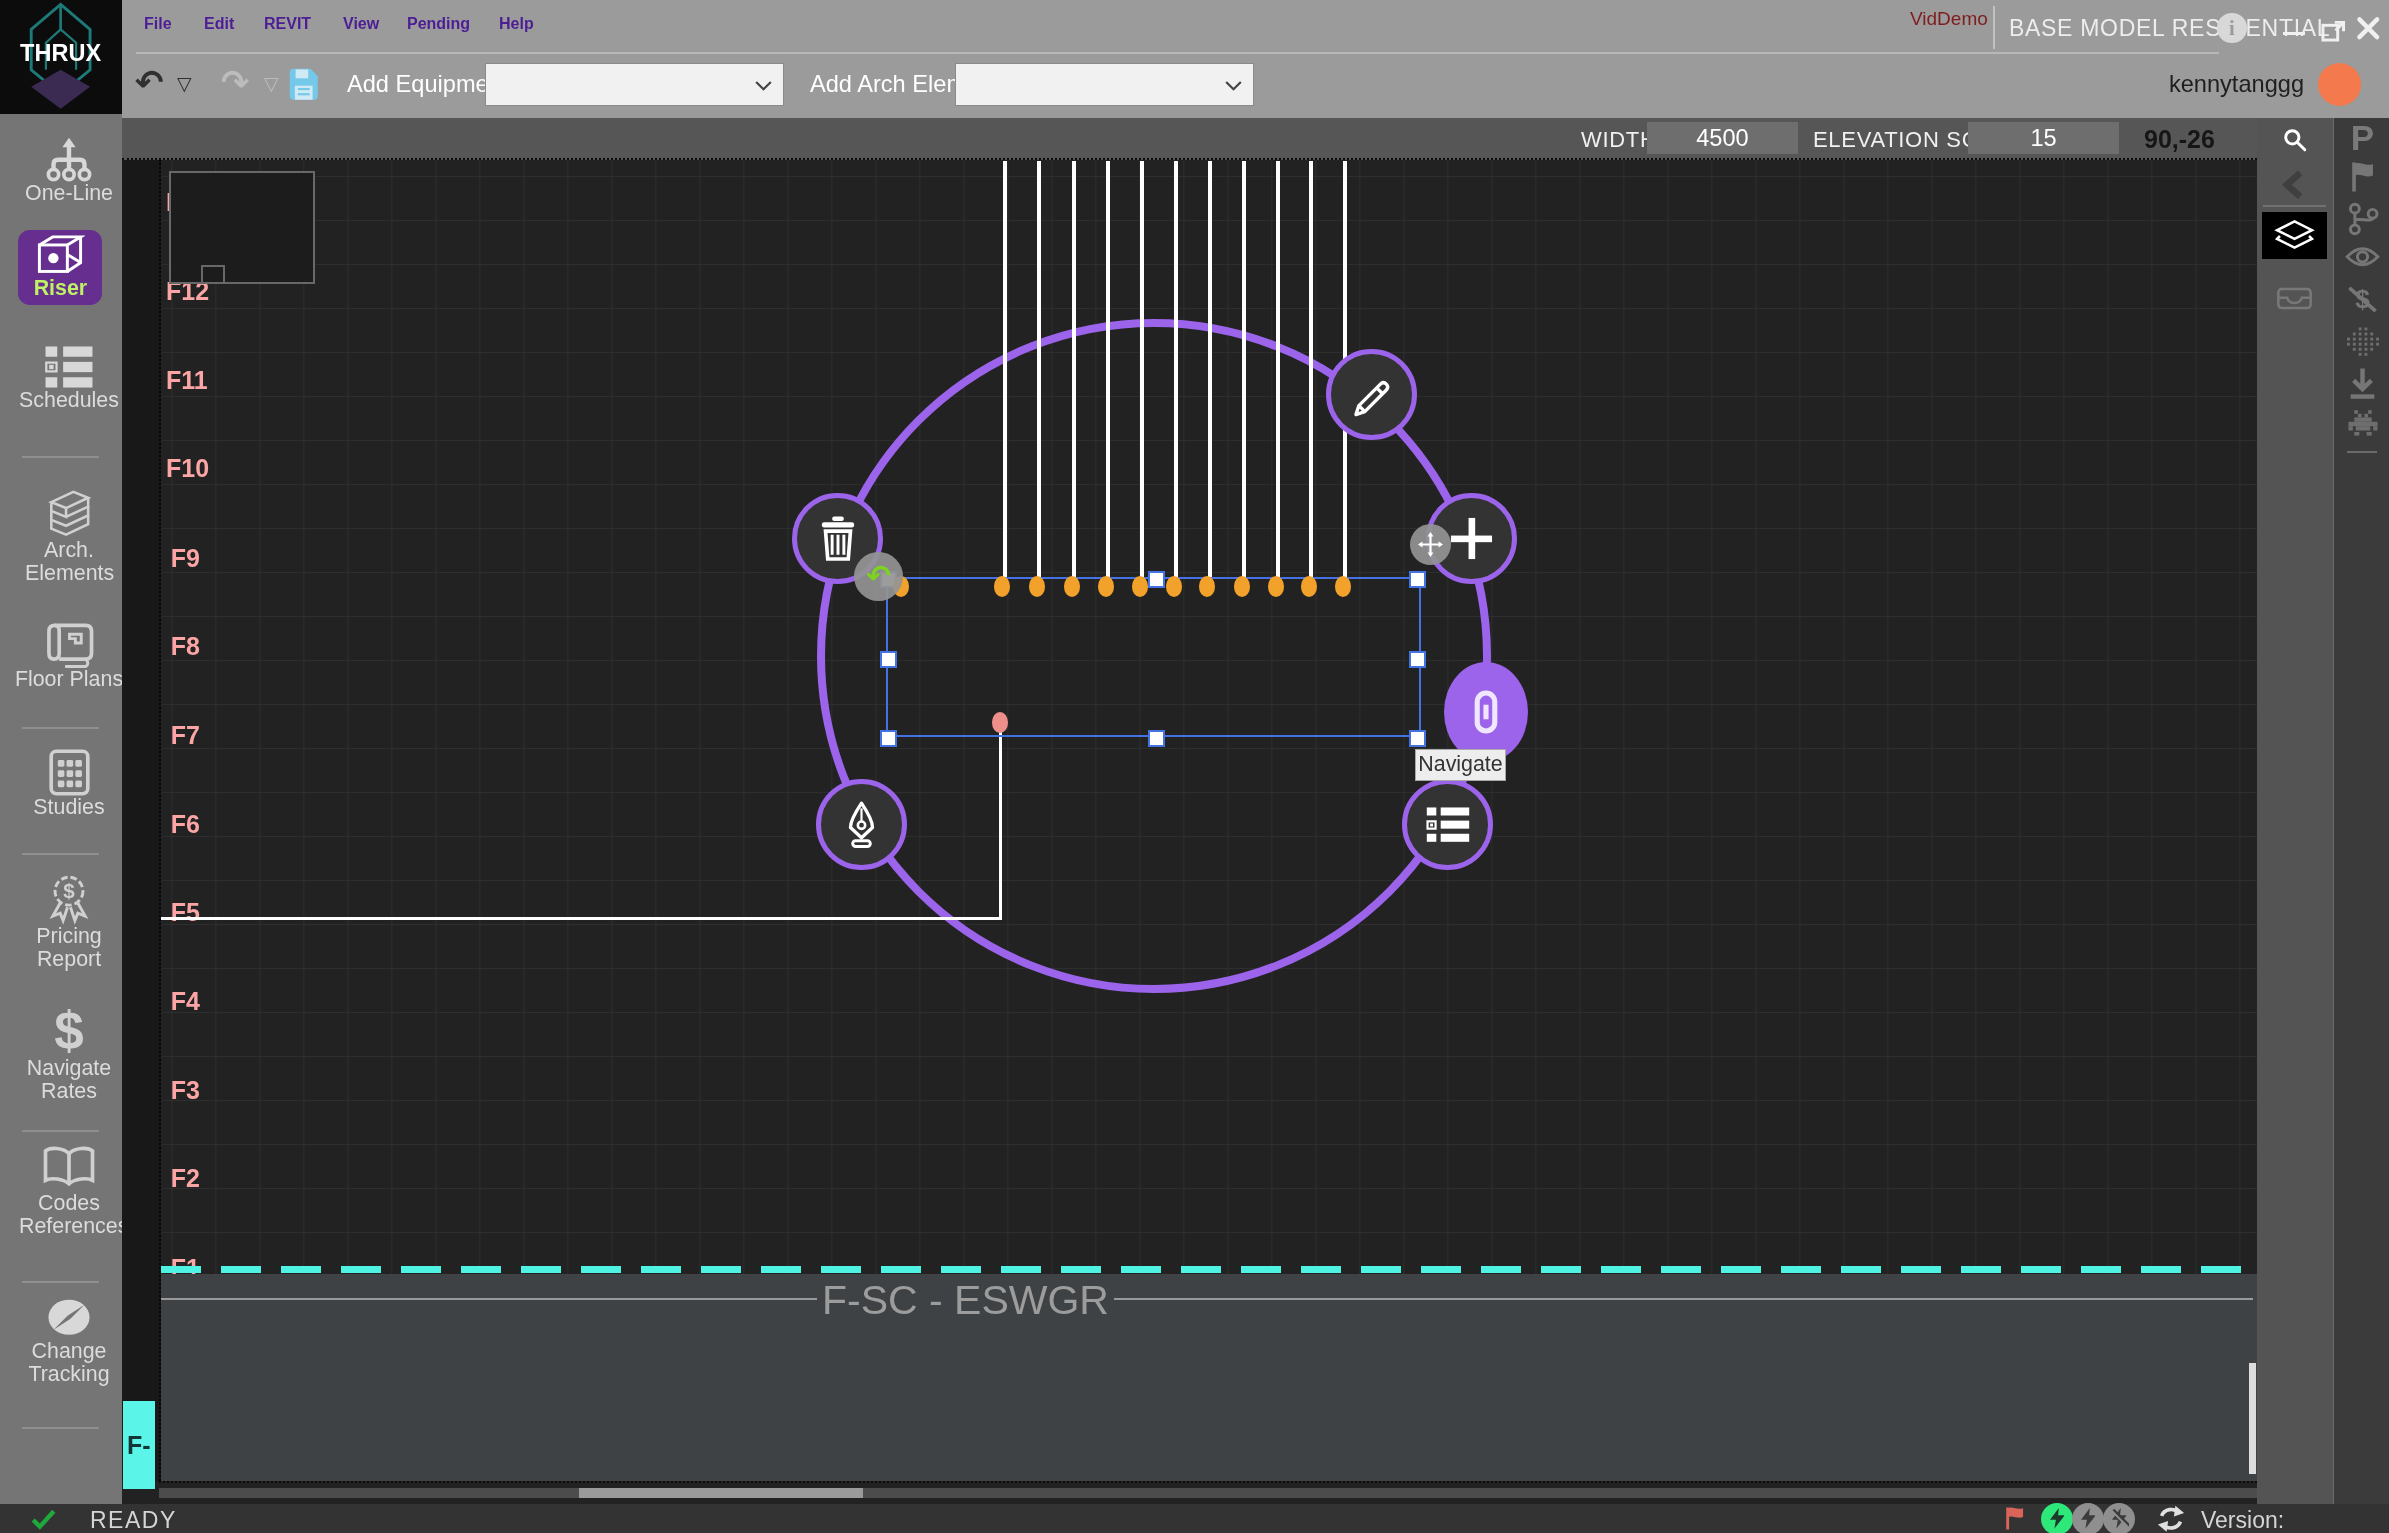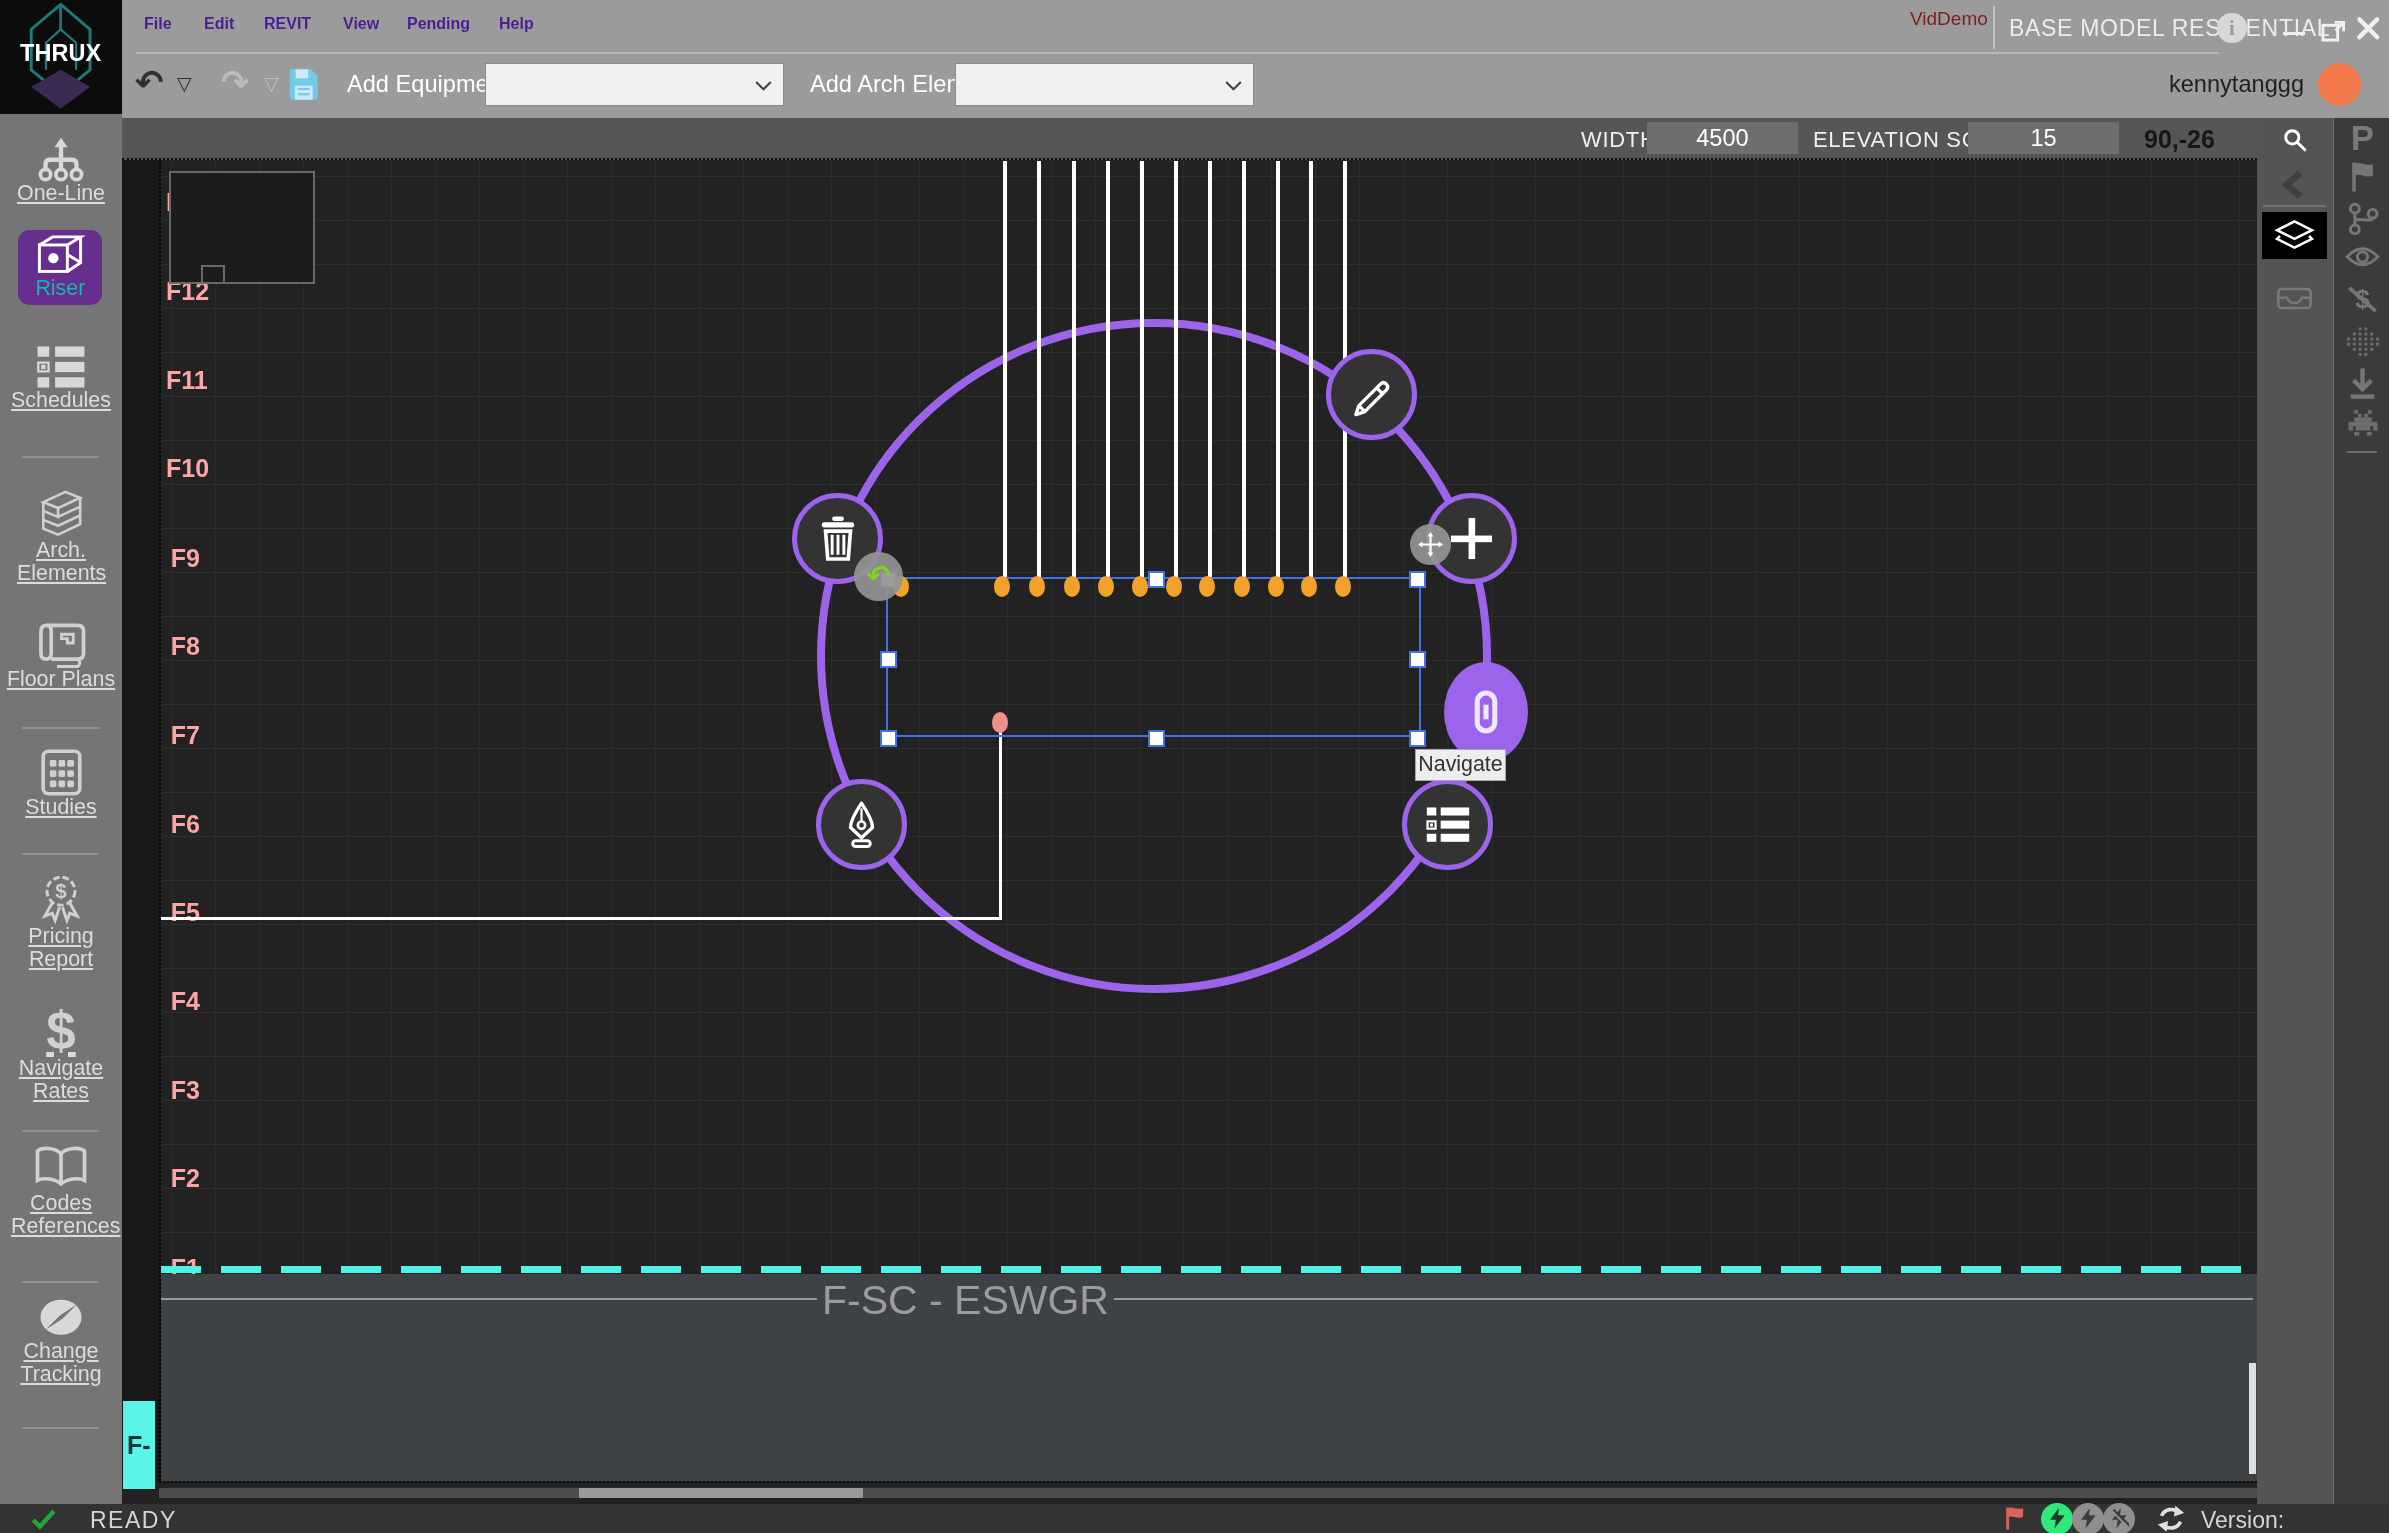--- a/index.html
+++ b/index.html
@@ -1,20 +1,20 @@
 <!DOCTYPE html>
 <html style="font-size:11.8px"><head>
 <meta charset="utf-8">
 <style>
   html,body{margin:0;padding:0;background:#555;}
   .app{position:relative;width:2389px;height:1534px;overflow:hidden;
        font-family:"Liberation Sans","DejaVu Sans",sans-serif;background:#9b9b9b;}
   .abs{position:absolute;}
   .menu-item{position:absolute;top:14.7px;font-size:16px;font-weight:bold;color:#4c1d95;}
-  .side-item{position:absolute;left:0;width:122px;text-align:center;color:#dcdcdc;text-decoration:underline;}
+  .side-item{position:absolute;left:8px;width:122px;text-align:center;color:#dcdcdc;}
   .side-label{font-size:21.4px;line-height:1.08;color:#dcdcdc;}
   .side-div{position:absolute;left:22px;width:77px;height:1.5px;background:#8f8f8f;}
   .rail-ico{position:absolute;left:0;width:57px;text-align:center;color:#767676;}
   .floor-label{position:absolute;left:0;width:34px;text-align:right;font-size:25px;font-weight:bold;color:#fca5a5;padding-left:44px;}
   .feeder{position:absolute;top:43px;width:3.7px;height:426px;background:#fff;z-index:4;}
   .odot{position:absolute;top:458px;width:16px;height:20.6px;border-radius:50%;background:#f2a22a;z-index:7;}
   .handle{position:absolute;width:13.3px;height:13.3px;background:#fff;border:2.2px solid #4472e4;z-index:7;}
   .rbtn{position:absolute;width:91px;height:91px;border-radius:50%;background:#333;
         border:5.2px solid #9b64ea;box-sizing:border-box;display:flex;align-items:center;
         justify-content:center;z-index:9;}
@@ -116,21 +116,21 @@
     </svg>
     <div class="side-label">One-Line</div>
   </div>
 
   <div class="abs" style="left:18.4px;top:230px;width:84px;height:75px;background:#662e8f;border-radius:11.8px;text-align:center;">
     <svg width="50" height="46" viewBox="0 0 68 62" style="margin:2.9px auto 0;">
       <rect x="6" y="16" width="38" height="36" fill="none" stroke="#fff" stroke-width="4"></rect>
       <path d="M6,16 L24,5 L62,5 L44,16 M62,5 V40 L44,52 M62,40 L44,29" fill="none" stroke="#fff" stroke-width="4"></path>
       <circle cx="25" cy="34" r="7" fill="#fff"></circle>
     </svg>
-    <div class="side-label" style="color:#14b8a6;margin-top:-1.5px;">Riser</div>
+    <div class="side-label" style="color:#bef264;margin-top:-1.5px;font-weight:bold;">Riser</div>
   </div>
 
   <div class="side-item" style="top:345px;">
     <svg width="50" height="44" viewBox="0 0 68 60" style="margin:0 auto;">
       <rect x="2" y="2" width="16" height="14" fill="#d8d8d8"></rect>
       <rect x="26" y="2" width="40" height="14" fill="#d8d8d8"></rect>
       <rect x="3" y="24" width="14" height="12" fill="none" stroke="#d8d8d8" stroke-width="3"></rect>
       <rect x="7" y="27" width="6" height="6" fill="#d8d8d8"></rect>
       <rect x="26" y="23" width="40" height="14" fill="#d8d8d8"></rect>
       <rect x="2" y="44" width="16" height="14" fill="#d8d8d8"></rect>

